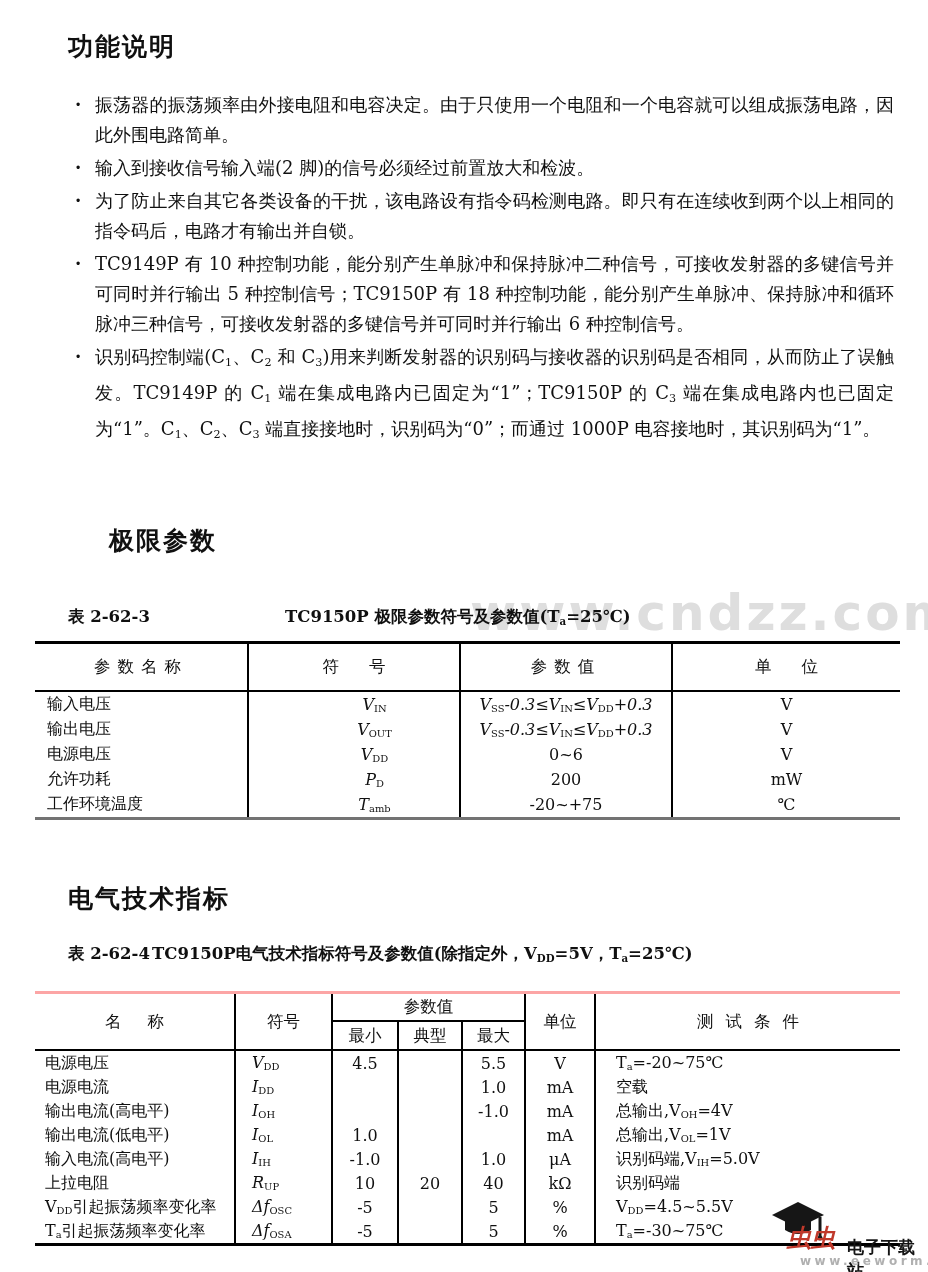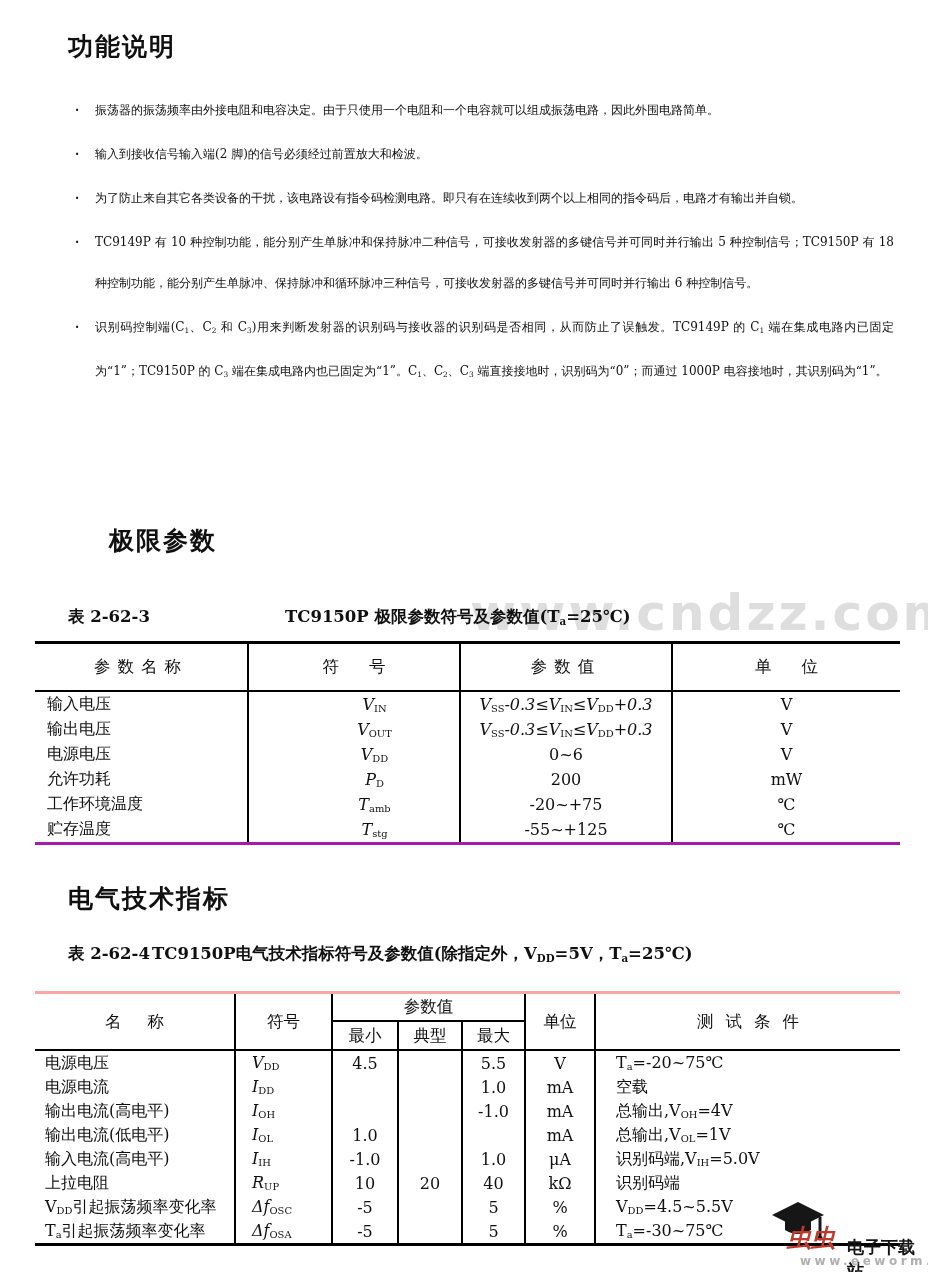--- a/index.html
+++ b/index.html
@@ -12,38 +12,38 @@
     font-family:"DejaVu Sans","Liberation Sans",sans-serif;
     font-size:50px; font-weight:bold; color:#dedede; letter-spacing:3px; white-space:nowrap;
   }
   .sec-title { position:absolute; left:68px; font-size:25px; font-weight:bold; letter-spacing:2px; z-index:2; }
   #t-func { top:30px; }
   #t-lim  { top:524px;margin-left:41px; }
   #t-ele  { top:882px; }
 
   .bullets { position:absolute; left:72px; top:90px; width:822px; margin:0; padding:0; list-style:none; z-index:2; }
   .bullets li {
-    position:relative; padding-left:23px; font-size:12px; line-height:41px;
+    position:relative; padding-left:23px; font-size:18px; line-height:30px;
     text-align:justify; margin:0 0 3px 0;
   }
   .bullets li::before { content:"·"; position:absolute; left:3px; top:0; font-weight:bold; }
 
   .caption { position:absolute; z-index:2; font-weight:bold; font-size:16.5px; white-space:nowrap; }
   .caption .cap-label { position:absolute; left:68px; top:0; }
   #cap1 { top:606px; left:0; width:928px; }
   #cap1 .cap-title { position:absolute; left:285px; top:0; }
   #cap2 { top:943px; left:0; width:928px; }
   #cap2 .cap-title { position:absolute; left:152px; top:0; }
 
   table { position:absolute; left:35px; width:865px; table-layout:fixed; border-collapse:collapse; z-index:1; background:transparent; }
   th, td { padding:0; font-weight:normal; overflow:hidden; white-space:nowrap; }
   sub { font-size:0.62em; font-style:normal; letter-spacing:0; vertical-align:-0.25em; }
 
   
-  #limits { top:641px; border-top:3px solid #000; border-bottom:3px solid #a21caf; }
+  #limits { top:641px; border-top:3px solid #000; border-bottom:3px solid #737373; }
   #limits thead th { height:46px; font-size:16.5px; border-bottom:2px solid #000; text-align:center; }
   #limits tbody td { height:25px; font-size:16px; text-align:center; }
   #limits th + th, #limits td + td { border-left:2px solid #000; }
   #limits td.cell-name { text-align:left; padding-left:12px; }
   #limits td.cell-sym { font-style:italic;padding-left:41px; }
   #limits tbody tr:nth-child(-n+2) td.cell-val { font-style:italic; }
   .sp-med { letter-spacing:7px; }
   .sp-wide { letter-spacing:30px; text-indent:30px; }
 
   
@@ -129,26 +129,20 @@
       <tr>
         <td class="cell-name">允许功耗</td>
         <td class="cell-sym">P<sub>D</sub></td>
         <td class="cell-val">200</td>
         <td class="cell-unit">mW</td>
       </tr>
       <tr>
         <td class="cell-name">工作环境温度</td>
         <td class="cell-sym">T<sub>amb</sub></td>
         <td class="cell-val">-20~+75</td>
-        <td class="cell-unit">℃</td>
-      </tr>
-      <tr>
-        <td class="cell-name">贮存温度</td>
-        <td class="cell-sym">T<sub>stg</sub></td>
-        <td class="cell-val">-55~+125</td>
         <td class="cell-unit">℃</td>
       </tr>
     </tbody>
   </table>
 
   <div class="sec-title" id="t-ele">电气技术指标</div>
 
   <div class="caption" id="cap2">
     <span class="cap-label">表 2-62-4</span>
     <span class="cap-title">TC9150P电气技术指标符号及参数值(除指定外，V<sub>DD</sub>=5V，T<sub>a</sub>=25℃)</span>

